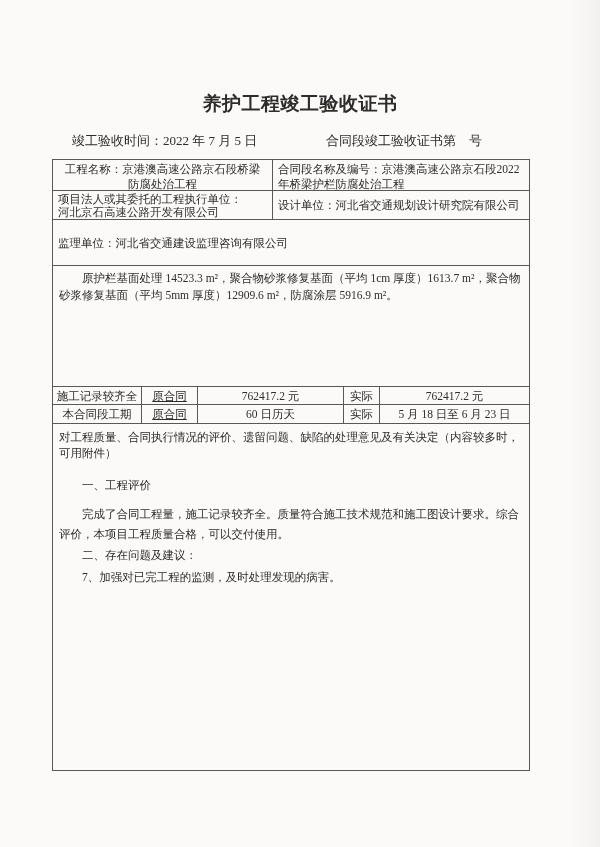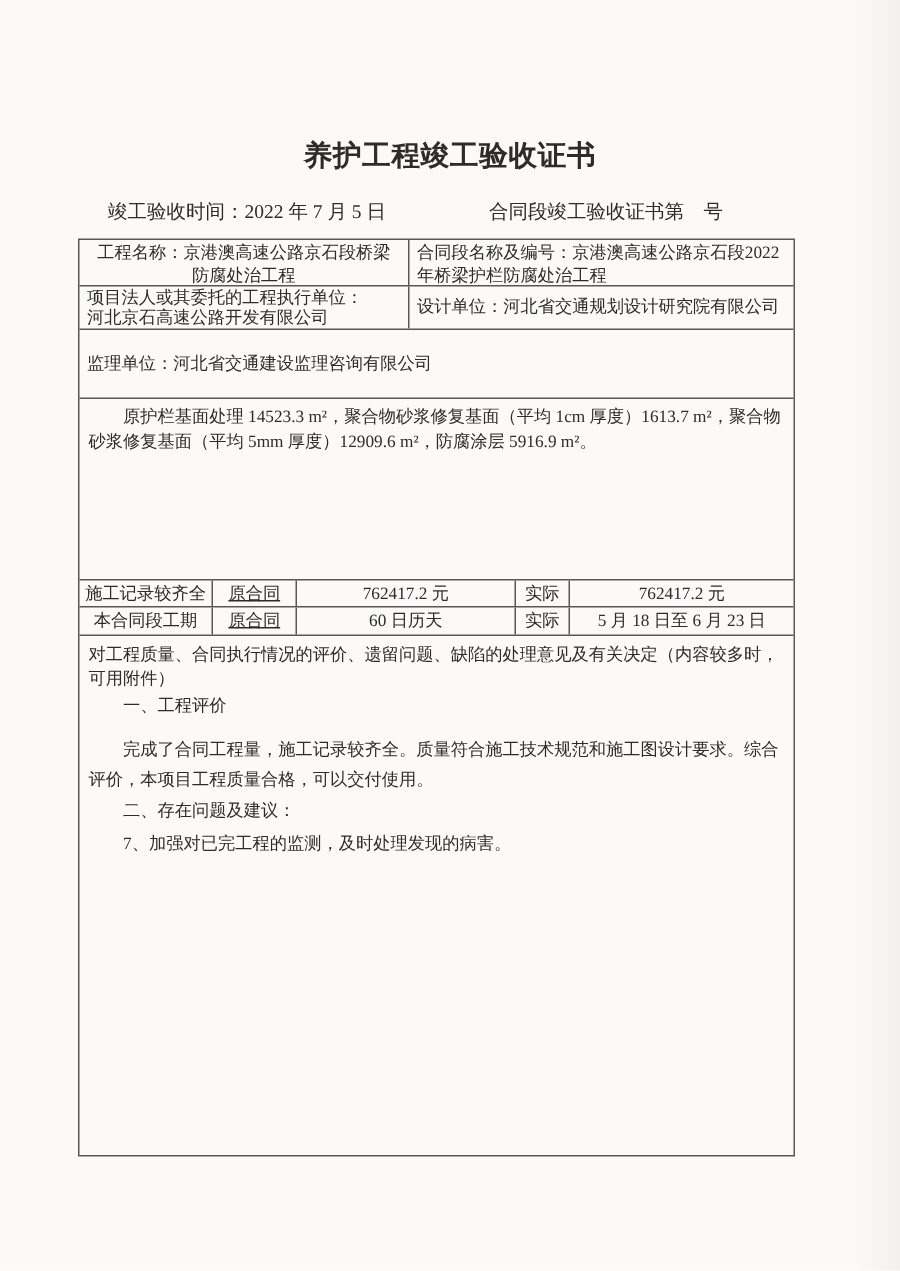--- a/index.html
+++ b/index.html
@@ -85,21 +85,21 @@
   }
   .c1{width:89px;flex:none;}
   .c2{width:56px;flex:none;text-decoration:underline;}
   .c3{width:146px;flex:none;}
   .c4{width:36px;flex:none;}
   .c5{flex:1;}
   .r7{height:346px;}
   .r7 .cell{width:100%;padding:6px 6px;}
   .eval p{margin:0;}
   .eval .intro{line-height:15.5px;}
-  .eval .sec1{margin-top:3px;text-indent:2em;line-height:15.5px;}
+  .eval .sec1{margin-top:17px;text-indent:2em;line-height:15.5px;}
   .eval .body1{margin-top:10px;text-indent:2em;line-height:20px;}
   .eval .sec2{margin-top:4px;text-indent:2em;line-height:15.5px;}
   .eval .item1{margin-top:7px;text-indent:2em;line-height:15.5px;}
 </style>
 </head>
 <body>
 
 <div class="page">
 
   <h1 class="doc-title">养护工程竣工验收证书</h1>

